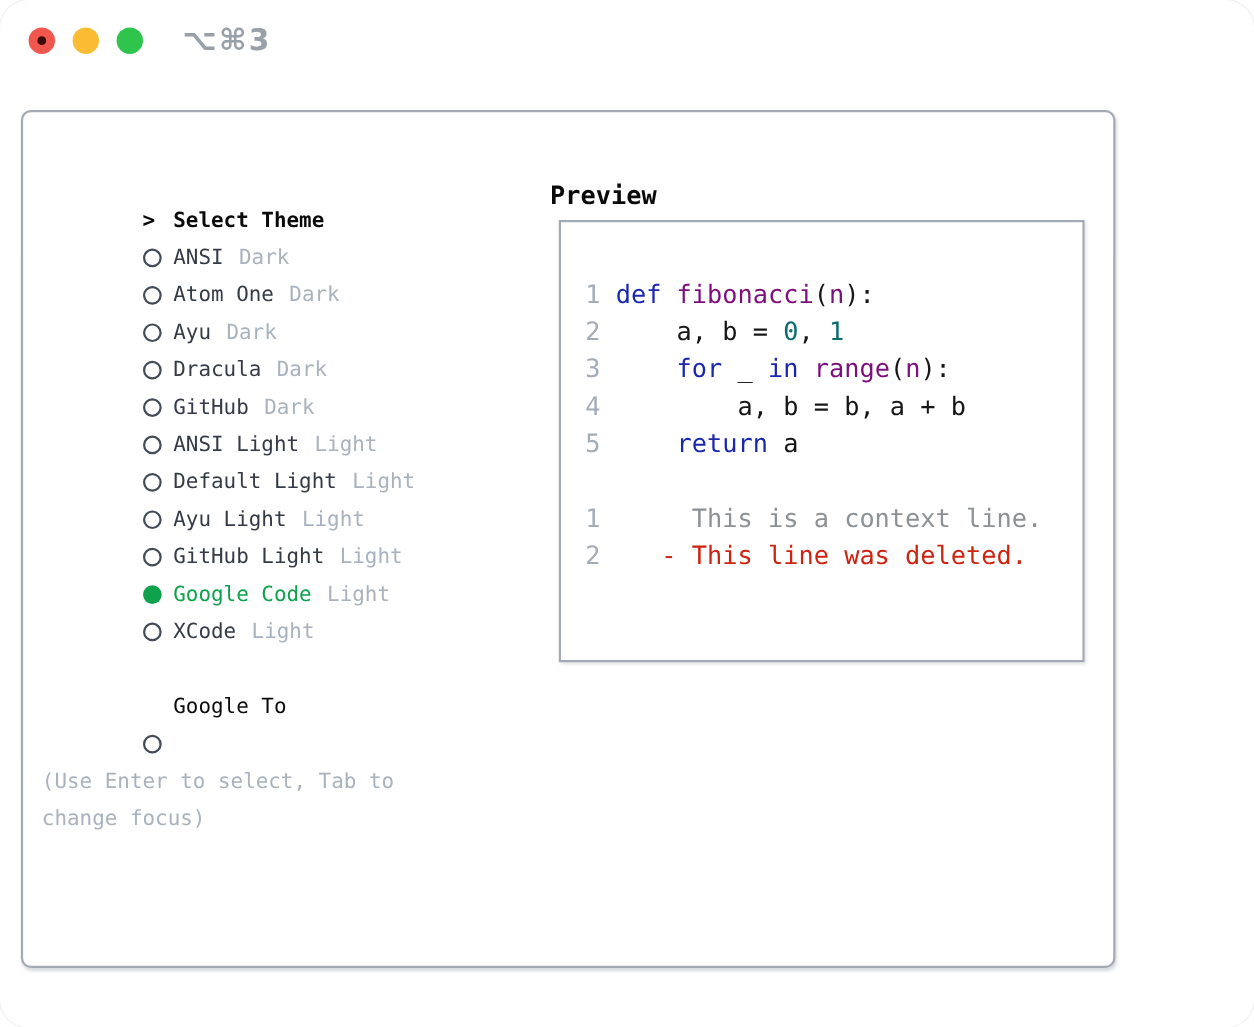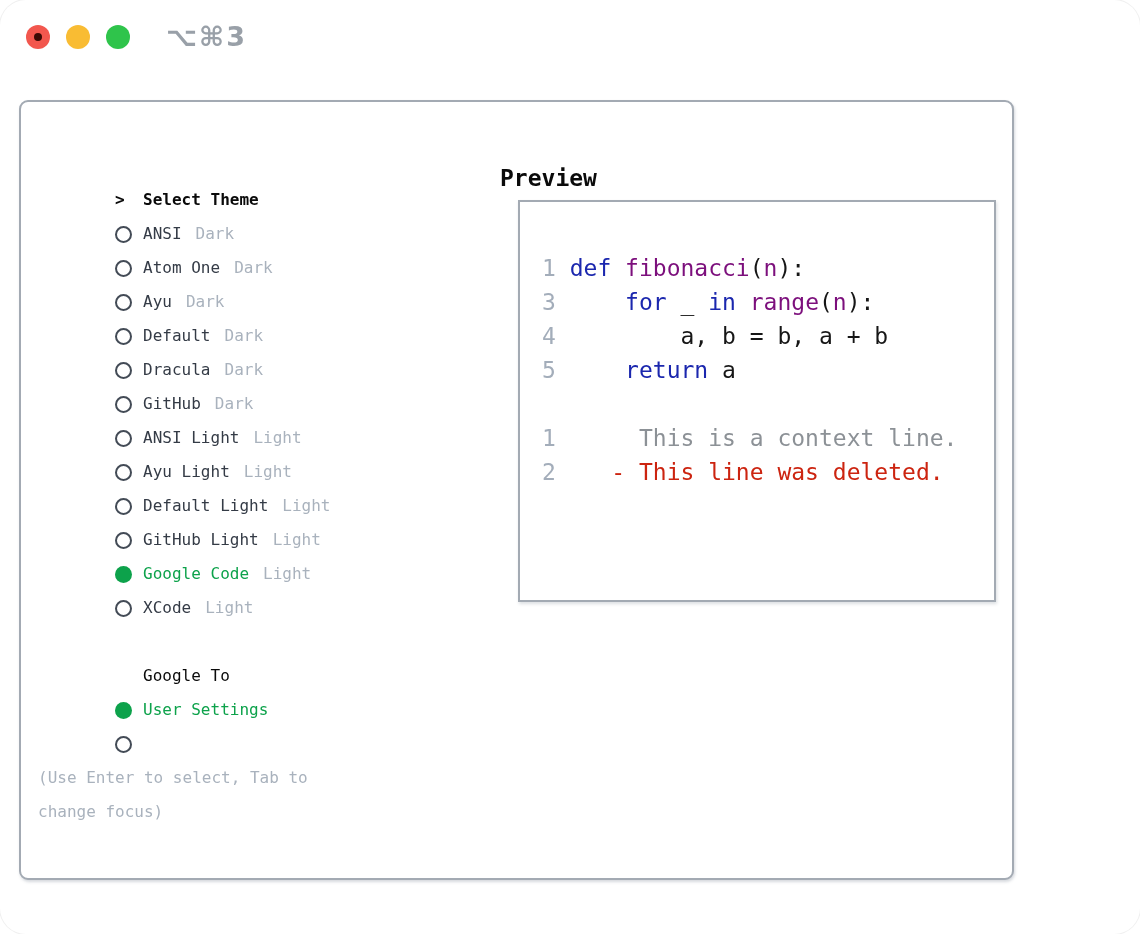--- a/index.html
+++ b/index.html
@@ -23,21 +23,21 @@
     font-family:"DejaVu Sans", sans-serif; font-weight:600;
     font-size:27px; color:#99a0a8; letter-spacing:2px;
   }
   
   .main-box {
     position:absolute; left:19px; top:100px; width:995px; height:780px;
     border:2px solid #a3aab3; border-radius:9px; background:#fff;
     box-shadow:1px 2px 3px rgba(120,130,145,0.30);
   }
   .left-pane { position:absolute; left:17px; top:47px; }
-  .row { height:34px; line-height:34px; font-size:16px; white-space:pre; color:#343b46; }
+  .row { height:34px; line-height:34px; font-size:19px; white-space:pre; color:#343b46; }
   .mark { position:relative; display:inline-block; width:28px; height:34px; vertical-align:top; }
   .ring {
     position:absolute; left:0; top:9px; width:17px; height:17px;
     border:2.5px solid #434b56; border-radius:50%;
   }
   .dot {
     position:absolute; left:0; top:9px; width:17px; height:17px;
     border-radius:50%; background:#0da24b;
   }
   .prompt { font-weight:bold; color:#0a0a0a; }
@@ -46,21 +46,21 @@
   .item-name { color:#343b46; }
   .item-name.sel { color:#0da24b; }
   .variant { color:#a9b2bd; margin-left:14px; }
   .help { color:#a9b2bd; }
   
   .preview-title {
     position:absolute; left:479px; top:47px; height:34px; line-height:34px;
     font-size:23px; font-weight:bold; color:#0a0a0a;margin-top:12px;
   }
   .preview-box {
-    position:absolute; left:497px; top:98px; width:478px; height:402px;
+    position:absolute; left:487px; top:98px; width:478px; height:402px;
     border:2px solid #a3aab3; background:#fff;
     box-shadow:1px 2px 3px rgba(120,130,145,0.25);
   }
   .codeblock { position:absolute; left:22px; top:49px; }
   .cl { height:34px; line-height:34px; font-size:23px; white-space:pre; }
   .tk.n { color:#a3adba; }
   .tk.k { color:#1b27ae; }
   .tk.f { color:#7c0f7c; }
   .tk.p { color:#161616; }
   .tk.l { color:#0a6a6e; }
@@ -91,72 +91,67 @@
       <div class="row">
         <span class="mark"><span class="ring"></span></span><span class="item-name">ANSI</span><span class="variant">Dark</span>
       </div>
       <div class="row">
         <span class="mark"><span class="ring"></span></span><span class="item-name">Atom One</span><span class="variant">Dark</span>
       </div>
       <div class="row">
         <span class="mark"><span class="ring"></span></span><span class="item-name">Ayu</span><span class="variant">Dark</span>
       </div>
       <div class="row">
-        <span class="mark"><span class="ring"></span></span><span class="item-name">Default</span><span class="variant">Dark</span>
-      </div>
-      <div class="row">
         <span class="mark"><span class="ring"></span></span><span class="item-name">Dracula</span><span class="variant">Dark</span>
       </div>
       <div class="row">
         <span class="mark"><span class="ring"></span></span><span class="item-name">GitHub</span><span class="variant">Dark</span>
       </div>
       <div class="row">
         <span class="mark"><span class="ring"></span></span><span class="item-name">ANSI Light</span><span class="variant">Light</span>
       </div>
       <div class="row">
-        <span class="mark"><span class="ring"></span></span><span class="item-name">Ayu Light</span><span class="variant">Light</span>
+        <span class="mark"><span class="ring"></span></span><span class="item-name">Default Light</span><span class="variant">Light</span>
       </div>
       <div class="row">
-        <span class="mark"><span class="ring"></span></span><span class="item-name">Default Light</span><span class="variant">Light</span>
+        <span class="mark"><span class="ring"></span></span><span class="item-name">Ayu Light</span><span class="variant">Light</span>
       </div>
       <div class="row">
         <span class="mark"><span class="ring"></span></span><span class="item-name">GitHub Light</span><span class="variant">Light</span>
       </div>
       <div class="row">
         <span class="mark"><span class="dot"></span></span><span class="item-name sel">Google Code</span><span class="variant">Light</span>
       </div>
       <div class="row">
         <span class="mark"><span class="ring"></span></span><span class="item-name">XCode</span><span class="variant">Light</span>
       </div>
 
       <div class="row"></div>
 
       <div class="row">
         <span class="mark"></span><span class="plainhead">Google To</span>
-      </div>
-      <div class="row">
-        <span class="mark"><span class="dot"></span></span><span class="item-name sel">User Settings</span>
       </div>
       <div class="row">
         <span class="mark"><span class="ring"></span></span>
       </div>
 
       <div class="row"></div>
 
       <div class="row help">(Use Enter to select, Tab to</div>
       <div class="row help">change focus)</div>
     </div>
 
     <div class="preview-title">Preview</div>
 
     <div class="preview-box">
       <div class="codeblock">
 
         <div class="cl"><span class="tk n">1 </span><span class="tk k">def </span><span class="tk f">fibonacci</span><span class="tk p">(</span><span class="tk f">n</span><span class="tk p">):</span></div>
 
+        <div class="cl"><span class="tk n">2 </span><span class="tk p">    a, b = </span><span class="tk l">0</span><span class="tk p">, </span><span class="tk l">1</span></div>
 
         <div class="cl"><span class="tk n">3 </span><span class="tk p">    </span><span class="tk k">for</span><span class="tk p"> _ </span><span class="tk k">in</span><span class="tk p"> </span><span class="tk f">range</span><span class="tk p">(</span><span class="tk f">n</span><span class="tk p">):</span></div>
 
         <div class="cl"><span class="tk n">4 </span><span class="tk p">        a, b = b, a + b</span></div>
 
         <div class="cl"><span class="tk n">5 </span><span class="tk p">    </span><span class="tk k">return</span><span class="tk p"> a</span></div>
 
         <div class="cl"></div>
 
         <div class="cl"><span class="tk n">1 </span><span class="tk c">     This is a context line.</span></div>

